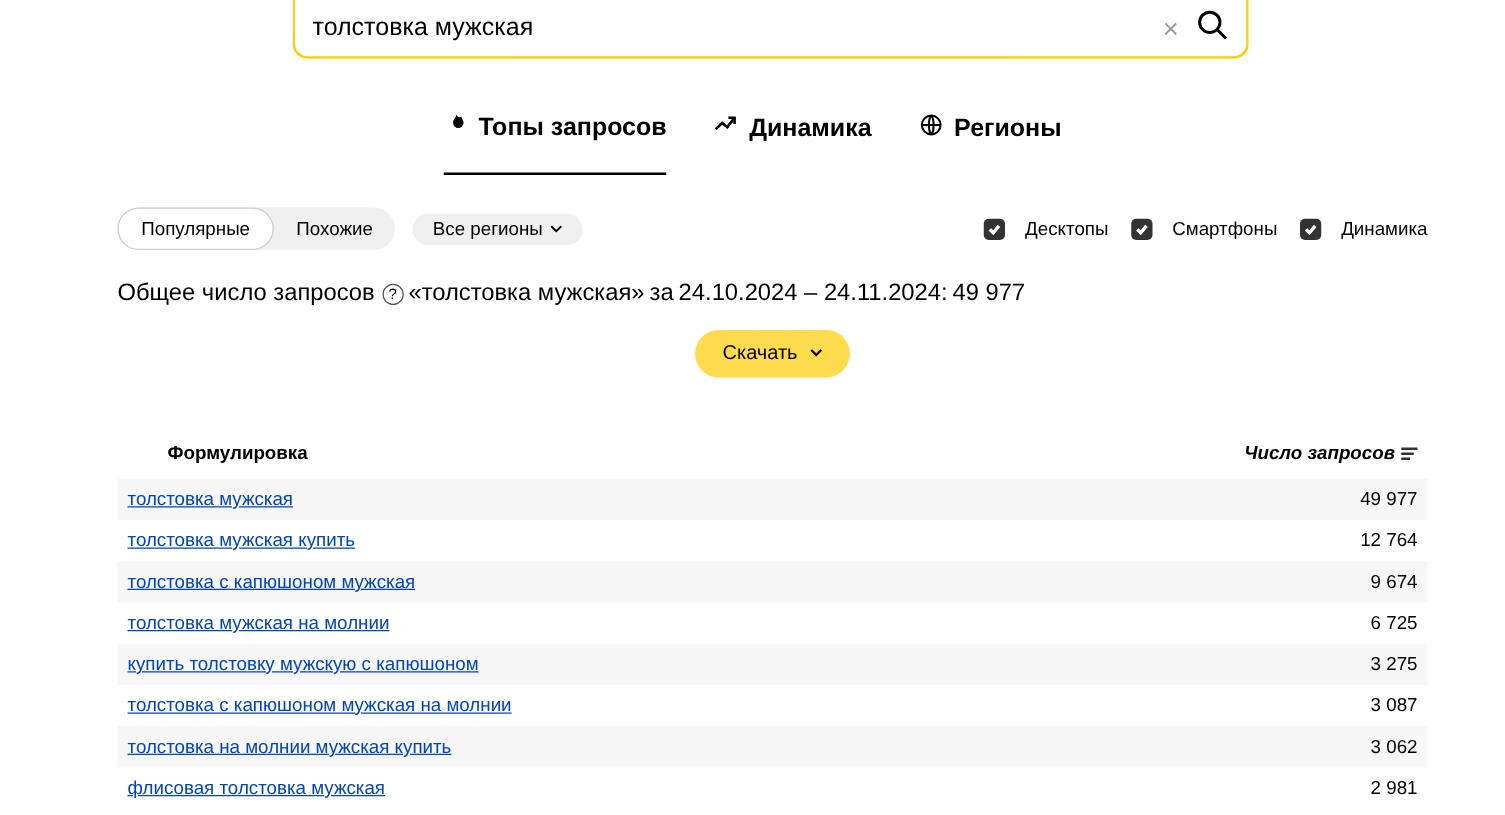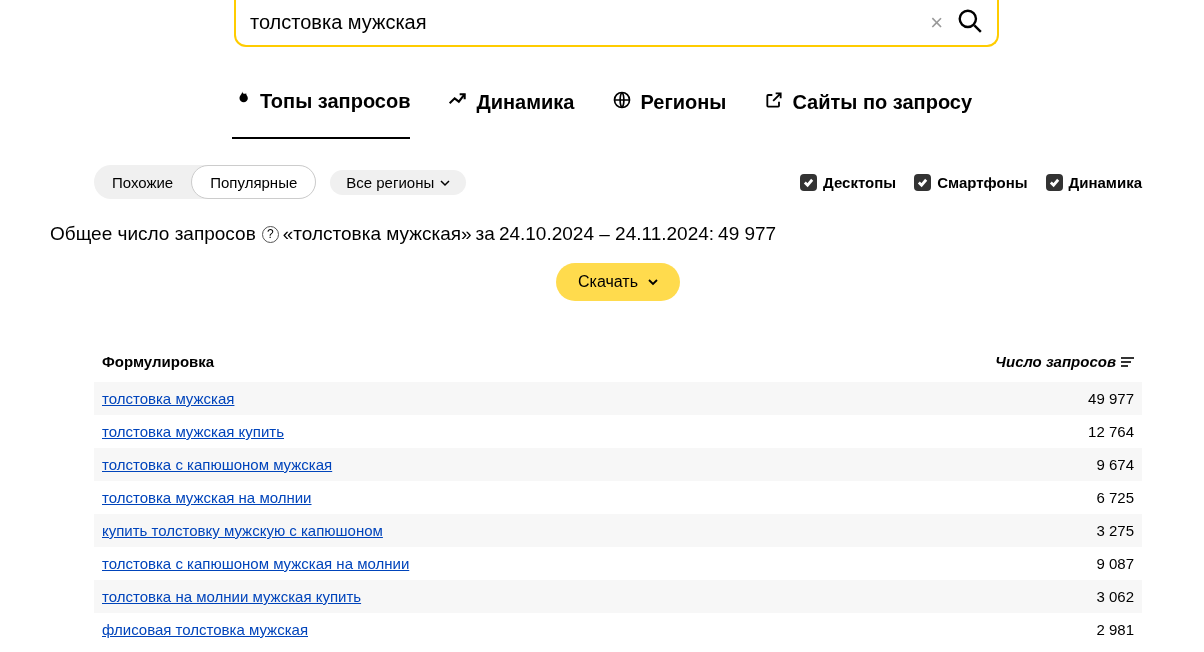--- a/index.html
+++ b/index.html
@@ -123,42 +123,41 @@
     }
     .device-filters {
       display: flex;
       gap: 18px;
       align-items: center;
       font-size: 15px;
     }
     .chk {
       display: flex;
       align-items: flex-end;
-      gap: 6px;
-      cursor: pointer;
-      font-weight: bold;
+      gap: 16px;
+      cursor: pointer;
     }
     .chkbox {
       width: 17px;
       height: 17px;
       background: #333;
       border-radius: 4px;
       display: flex;
       align-items: center;
       justify-content: center;
     }
     .chkbox svg {
       width: 11px;
       height: 11px;
       stroke: #fff;
       stroke-width: 3;
       fill: none;
     }
     .summary {
-      margin: 24px 62px 0 50px;
+      margin: 24px 62px 0 94px;
       font-size: 19px;
       display: flex;
       align-items: center;
       gap: 4px;
       flex-wrap: wrap;
     }
     .qmark {
       width: 17px;
       height: 17px;
       border: 1.5px solid #555;
@@ -190,20 +189,21 @@
     }
     .table-wrap {
       margin: 52px 62px 0 94px;
     }
     .thead {
       display: flex;
       justify-content: space-between;
       font-weight: 700;
       font-size: 15px;
       padding: 0 8px 12px 8px;
+      margin-left: 32px;
     }
     .th-right {
       display: flex;
       align-items: center;
       gap: 5px;
       font-style: italic;
     }
     .sort-icon {
       display: inline-flex;
       flex-direction: column;
@@ -271,35 +271,27 @@
     </div>
     <div class="tab">
       <span>
         <svg viewBox="0 0 24 24" fill="none" stroke="#000" stroke-width="2">
             <circle cx="12" cy="12" r="9"></circle>
             <path d="M3 12h18M12 3c3 3 3 15 0 18M12 3c-3 3-3 15 0 18"></path>
           </svg>
       </span>
       <span>Регионы</span>
     </div>
-    <div class="tab">
-      <span>
-        <svg viewBox="0 0 24 24" fill="none" stroke="#000" stroke-width="2.2">
-            <path d="M14 4h6v6M20 4l-9 9M18 14v5a1 1 0 01-1 1H5a1 1 0 01-1-1V7a1 1 0 011-1h5"></path>
-          </svg>
-      </span>
-      <span>Сайты по запросу</span>
-    </div>
   </div>
 
   <div class="controls-row">
     <div class="controls-left">
       <div class="seg">
+        <div class="seg-item selected">Популярные</div>
         <div class="seg-item">Похожие</div>
-        <div class="seg-item selected">Популярные</div>
       </div>
       <div class="region-btn">
         <span>Все регионы</span>
         <span>
           <svg class="chev" viewBox="0 0 10 10" fill="none" stroke="#000" stroke-width="1.5">
               <polyline points="1,3 5,7 9,3"></polyline>
             </svg>
         </span>
       </div>
     </div>
@@ -379,21 +371,21 @@
         <div class="trow">
           <a href="#">толстовка мужская на молнии</a>
           <span class="count">6 725</span>
         </div>
         <div class="trow">
           <a href="#">купить толстовку мужскую с капюшоном</a>
           <span class="count">3 275</span>
         </div>
         <div class="trow">
           <a href="#">толстовка с капюшоном мужская на молнии</a>
-          <span class="count">9 087</span>
+          <span class="count">3 087</span>
         </div>
         <div class="trow">
           <a href="#">толстовка на молнии мужская купить</a>
           <span class="count">3 062</span>
         </div>
         <div class="trow">
           <a href="#">флисовая толстовка мужская</a>
           <span class="count">2 981</span>
         </div>
       </div>

